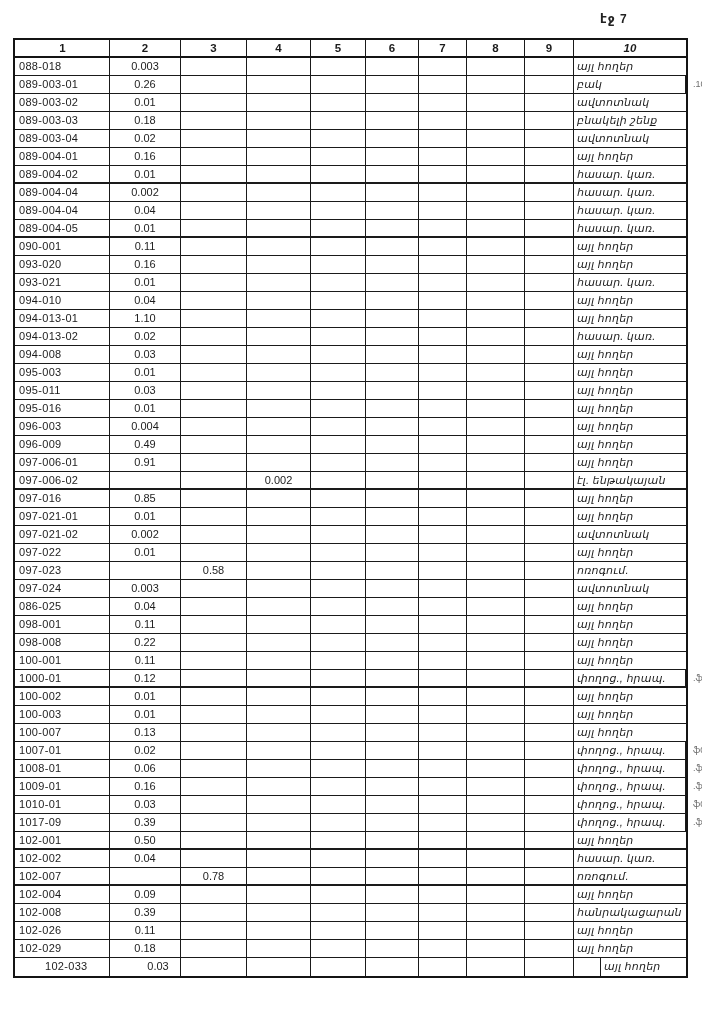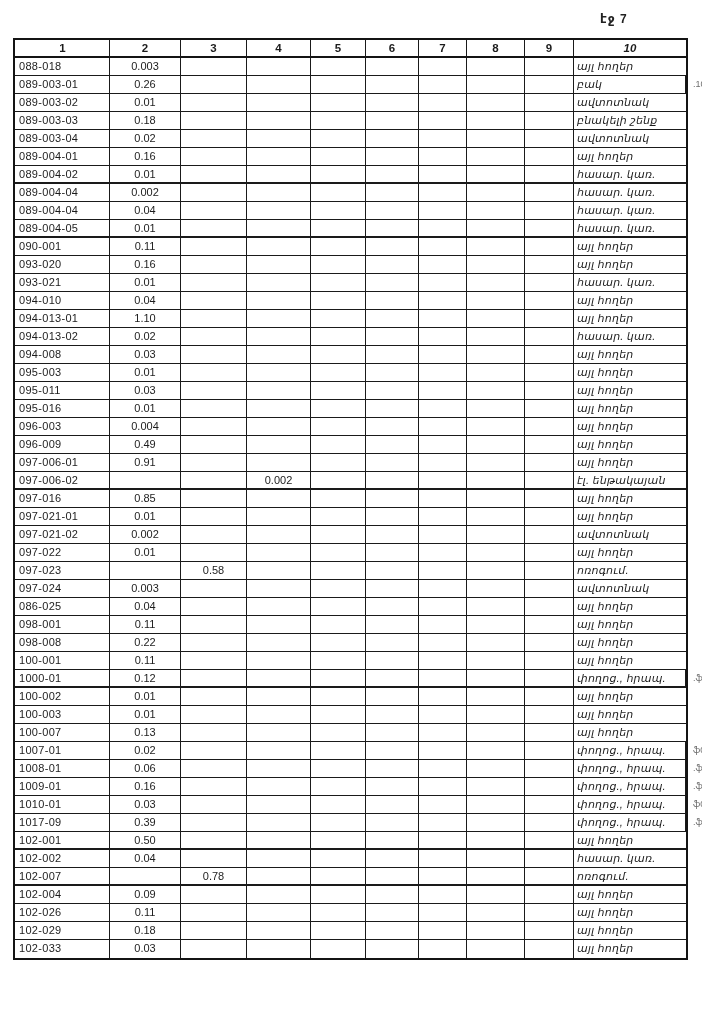--- a/index.html
+++ b/index.html
@@ -39,21 +39,21 @@
     border-right:1px solid #1a1a1a;
     border-bottom:1px solid #1a1a1a;
     font-size:11px;
     line-height:17px;
     white-space:nowrap;
     overflow:hidden;
     box-sizing:border-box;
     padding:0 3px;
   }
   .td:last-child{border-right:none;}
-  #table-body .tr:last-child .td{border-bottom:none;}
+  #table-body .tr:last-child .td{border-bottom:none;margin-left:26px;}
   .td.c1{text-align:left;padding-left:4px;letter-spacing:.3px;}
   .td.c2,.td.c3,.td.c4{text-align:center;}
   .td.c10{text-align:left;border-left:1px solid #1a1a1a;margin-left:-1px;letter-spacing:.2px;font-style:italic;}
   .margin-mark{
     position:absolute;
     left:678px;top:3px;
     font-size:9px;
     color:#6d6d6d;
     letter-spacing:0;
     white-space:nowrap;
@@ -650,20 +650,32 @@
         <div class="td c3"></div>
         <div class="td c4"></div>
         <div class="td c5"></div>
         <div class="td c6"></div>
         <div class="td c7"></div>
         <div class="td c8"></div>
         <div class="td c9"></div>
         <div class="td c10">այլ հողեր</div>
       </div>
       <div class="tr">
+        <div class="td c1">102-008</div>
+        <div class="td c2">0.39</div>
+        <div class="td c3"></div>
+        <div class="td c4"></div>
+        <div class="td c5"></div>
+        <div class="td c6"></div>
+        <div class="td c7"></div>
+        <div class="td c8"></div>
+        <div class="td c9"></div>
+        <div class="td c10">հանրակացարան</div>
+      </div>
+      <div class="tr">
         <div class="td c1">102-026</div>
         <div class="td c2">0.11</div>
         <div class="td c3"></div>
         <div class="td c4"></div>
         <div class="td c5"></div>
         <div class="td c6"></div>
         <div class="td c7"></div>
         <div class="td c8"></div>
         <div class="td c9"></div>
         <div class="td c10">այլ հողեր</div>

